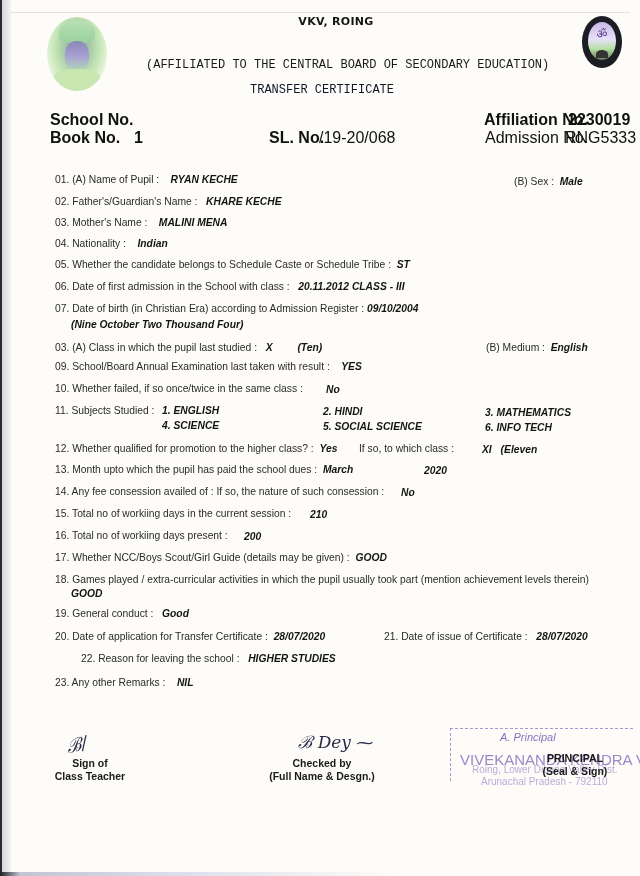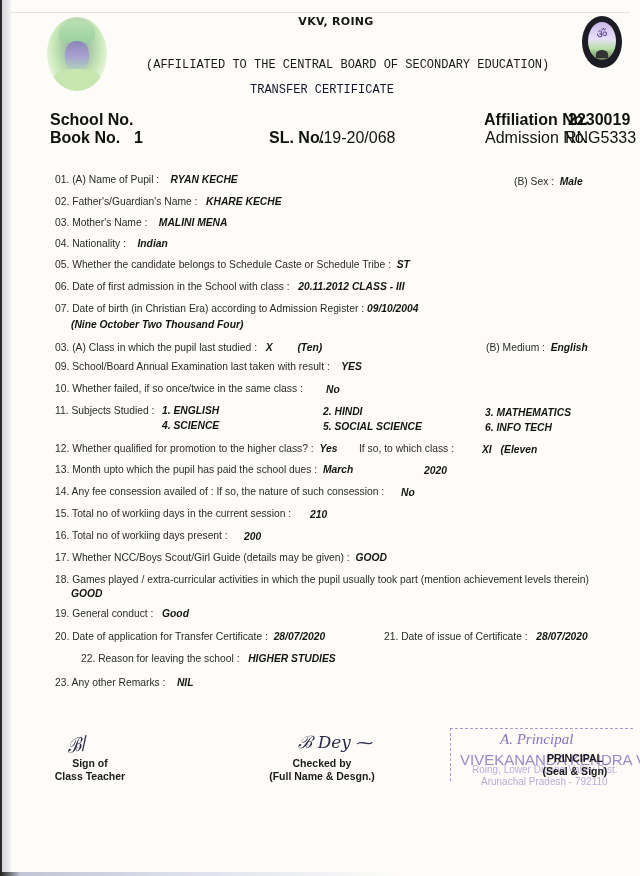--- a/index.html
+++ b/index.html
@@ -139,22 +139,22 @@
     }
     .stamp-text {
       position: absolute;
       font-size: 15px;
       color: #9a88c8;
       white-space: nowrap;
     }
     .stamp-text.dim { color: #b8acd8; font-size: 10px; }
     .stamp-title {
       position: absolute;
-      font-family: Liberation Serif, serif;
-      font-style: italic; font-size: 15px; color: #8a72c0;
+      font-family: Liberation Sans, sans-serif;
+      font-style: italic; font-size: 11px; color: #8a72c0;
     }
   </style>
 </head>
 <body>
 
 <div class="left-edge"></div>
 <div class="left-edge-dark"></div>
 <div class="top-rule"></div>
 <div class="bottom-edge"></div>
 

